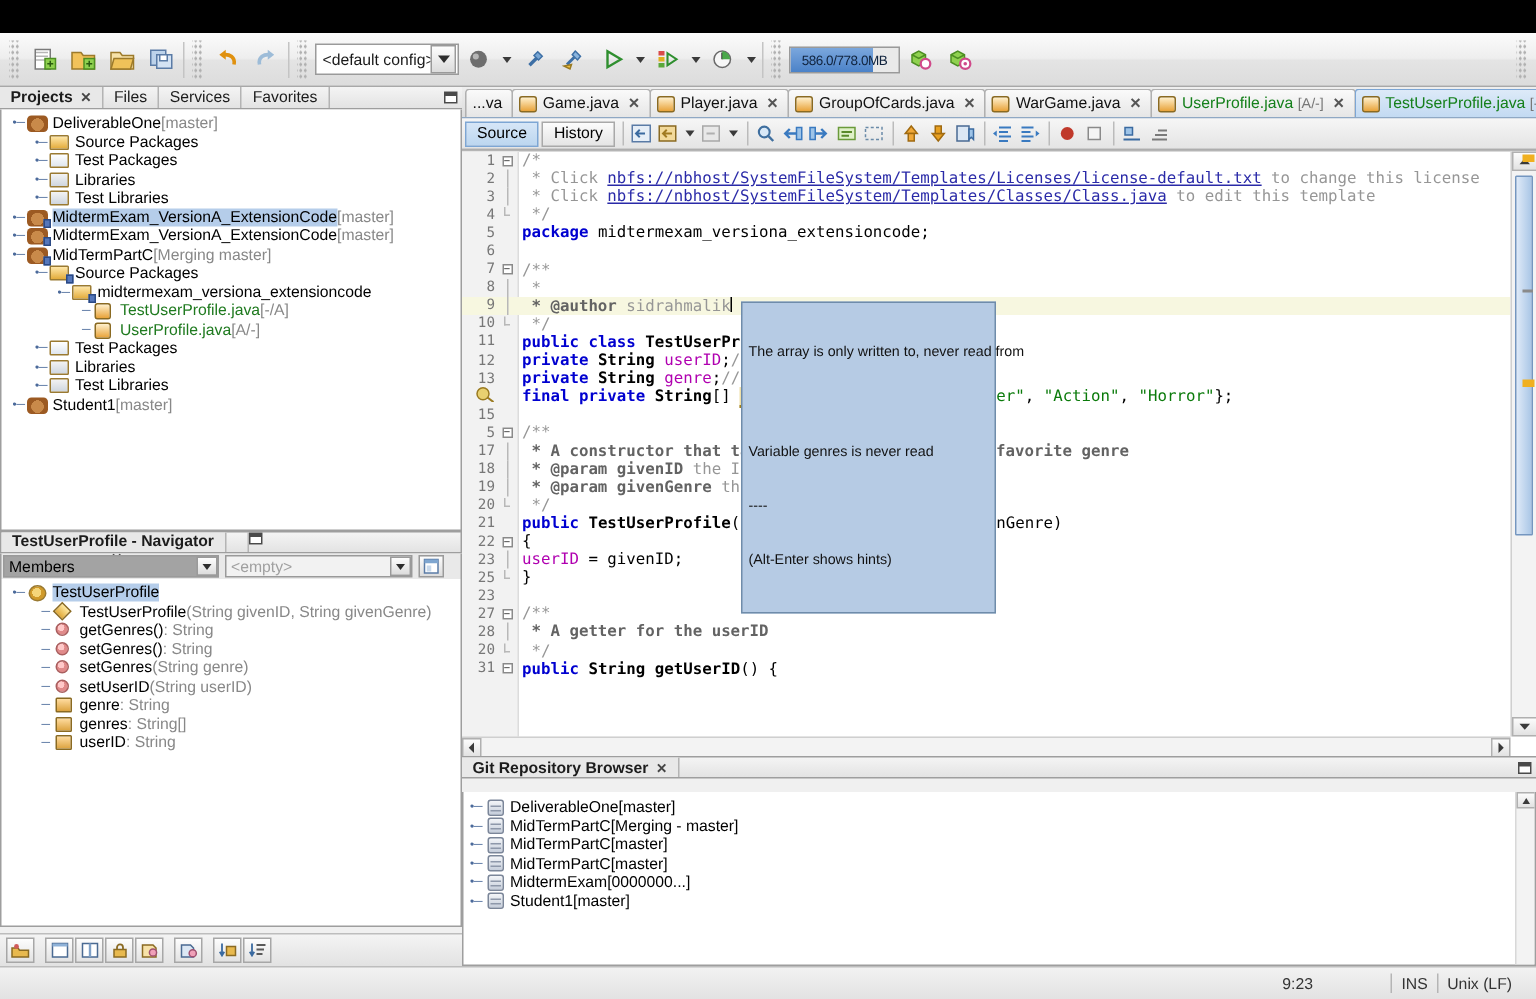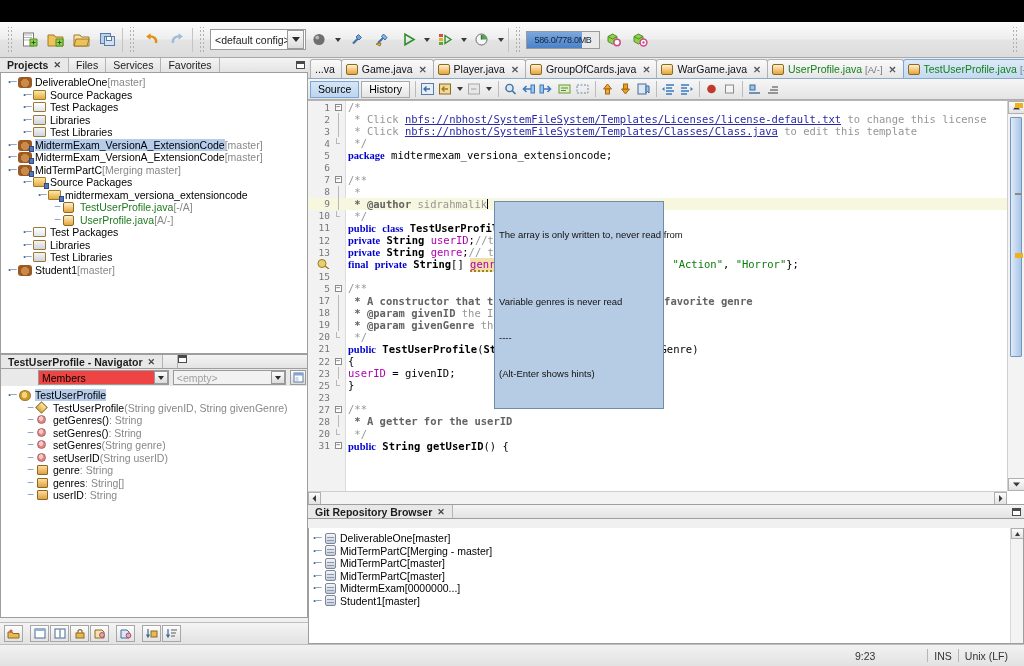--- a/index.html
+++ b/index.html
@@ -109,21 +109,21 @@
   .i-folder.src { background: linear-gradient(#ffe7a8,#e3ac3c); }
   .i-folder.test { background: linear-gradient(#fff,#dfe6ef); }
   .i-folder.lib { background: linear-gradient(#f3f3f3,#cfd6df); }
   .i-java { width: 11px; height: 11px; background: linear-gradient(#fff0cc,#e8a33a); border: 1px solid #8a6a22; border-radius: 2px; }
   .badge-lock { position: absolute; right: -1px; bottom: -1px; width: 5px; height: 6px; background: #5577bb; border: 1px solid #2b4a85; }
 
   
   #nav-pane { position: absolute; left: 0; right: 0; top: 296px; bottom: 48px; }
   .nav-head { height: 15px; display: flex; align-items: stretch; background: linear-gradient(to bottom,#f4f4f4,#e3e3e3); border: 1px solid #9e9e9e; }
   .nav-filter { display: flex; align-items: center; height: 17px; background: #e9e9e9; border-left: 1px solid #9e9e9e; border-right: 1px solid #9e9e9e; padding: 0 1px; }
-  .nav-combo { display: flex; align-items: center; height: 15px; background: #ef4444; border: 1px solid #9a9a9a; margin-left: 36px; }
+  .nav-combo { display: flex; align-items: center; height: 15px; background: #a3a3a3; border: 1px solid #9a9a9a; }
   .nav-combo .lbl { padding-left: 3px; font-size: 10.5px; flex: 1; white-space: nowrap; overflow: hidden; }
   .nav-combo .btn { width: 14px; height: 13px; background: linear-gradient(#fdfdfd,#dcdcdc); border: 1px solid #9a9a9a; display: flex; align-items: center; justify-content: center; }
   .nav-combo .btn::after { content: ""; border-left: 3px solid transparent; border-right: 3px solid transparent; border-top: 4px solid #2d2d2d; }
   .nav-combo.disabled { background: #f2f2f2; }
   .nav-combo.disabled .lbl { color: #a0a0a0; }
   .nav-list { position: absolute; left: 0; right: 0; top: 32px; bottom: 0; background: #fff; border: 1px solid #9e9e9e; border-top: none; overflow: hidden; }
 
   .i-class { width: 12px; height: 11px; background: radial-gradient(circle at 45% 45%, #f5d67a 0 40%, #d09a2a 41% 100%); border: 1px solid #9a7a32; border-radius: 50%; }
   .i-ctor { width: 9px; height: 9px; background: linear-gradient(#ffe9a0,#e0a93a); border: 1px solid #8a6a22; transform: rotate(45deg); }
   .i-method { width: 9px; height: 9px; border-radius: 50%; background: radial-gradient(circle at 40% 35%, #ffc9c9 0 35%, #e08a8a 36% 100%); border: 1px solid #a96060; }
@@ -176,21 +176,21 @@
   .code-area { position: absolute; left: 0; right: 17px; top: 0; bottom: 13px; overflow: hidden; }
 
   .cline { position: relative; height: 12.1px; display: flex; align-items: center; font-family: "DejaVu Sans Mono", monospace; font-size: 10.5px; white-space: pre; }
   .cline.hl { background: #f7f7e0; }
   .lnum { width: 22px; text-align: right; color: #777; font-family: "DejaVu Sans Mono", monospace; font-size: 9.5px; flex: 0 0 auto; }
   .fold { width: 16px; display: flex; align-items: center; justify-content: center; flex: 0 0 auto; color: #555; font-size: 9px; }
   .fold .bx { width: 7px; height: 7px; border: 1px solid #8a8a8a; background: #fff; display: flex; align-items: center; justify-content: center; font-size: 7px; line-height: 1; color: #333; }
   .fold .vl { width: 1px; height: 12px; background: #b8b8b8; }
   .ctext { flex: 1; padding-left: 2px; color: #000; }
 
-  .k { color: #0000d0; font-weight: bold; font-family: Liberation Serif, serif; }
+  .k { color: #0000d0; font-weight: bold; }
   .cm { color: #969696; }
   .cmb { color: #636363; font-weight: bold; }
   .str { color: #0a7a0a; }
   .fld { color: #b000b0; }
   .typ { color: #000; font-weight: bold; }
   .lnk { color: #2a2aa8; text-decoration: underline; }
   .warnfield { background: #f0e0a8; border-bottom: 2px dotted #a08020; color: #b000b0; }
 
   .tooltip {
     position: absolute; background: #b6cbe4; border: 1px solid #6f8caa;
@@ -553,21 +553,21 @@
               <span class="i-proj" style="position: absolute; left: 0px; top: 1px;"></span>
             </span>
             <span class="tlabel">Student1</span>
             <span class="tdim"> [master]</span>
           </div>
         </div>
     </div>
 
     <div id="nav-pane">
       <div class="nav-head">
-        <div class="win-tab active" style="border-right:1px solid #b4b4b4;">
+        <div class="win-tab active" style="border-right:1px solid #b4b4b4;flex-direction:column;">
           <span>TestUserProfile - Navigator</span>
           <span class="x">✕</span>
         </div>
         <div class="win-tab filler"></div>
         <div class="minibtn">
             <div class="minisq"></div>
           </div>
       </div>
 
       <div class="nav-filter">

